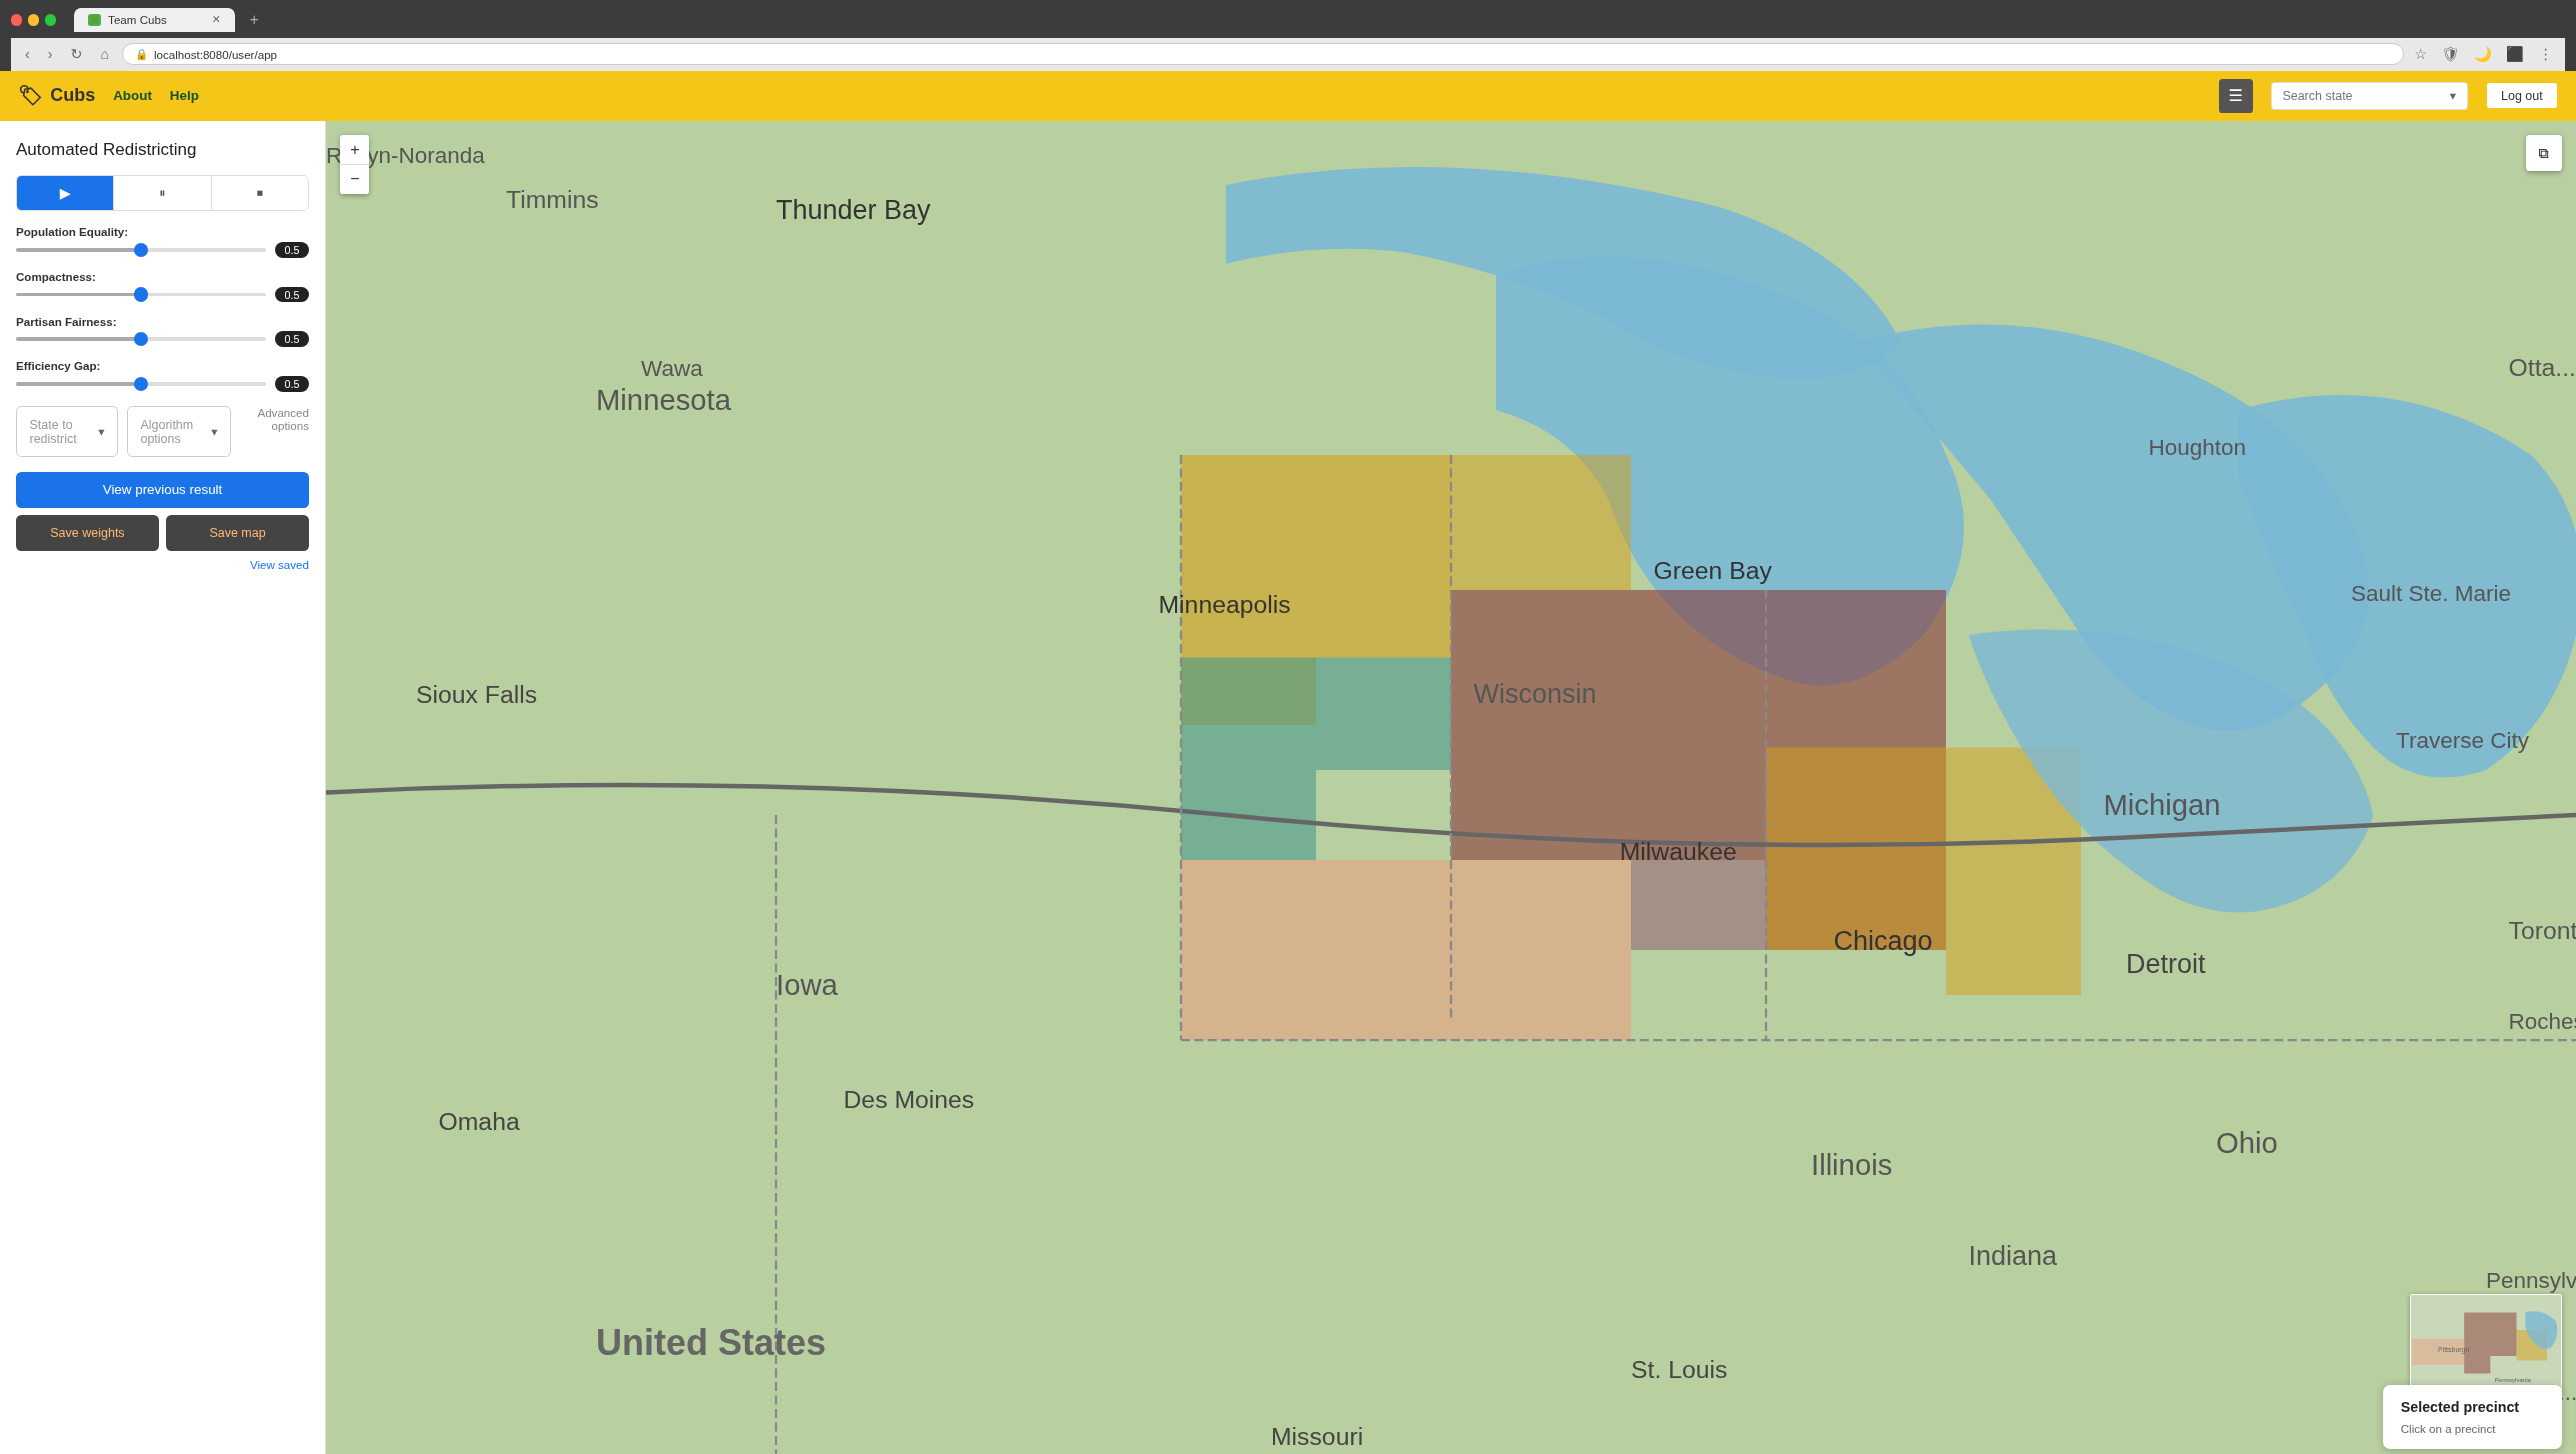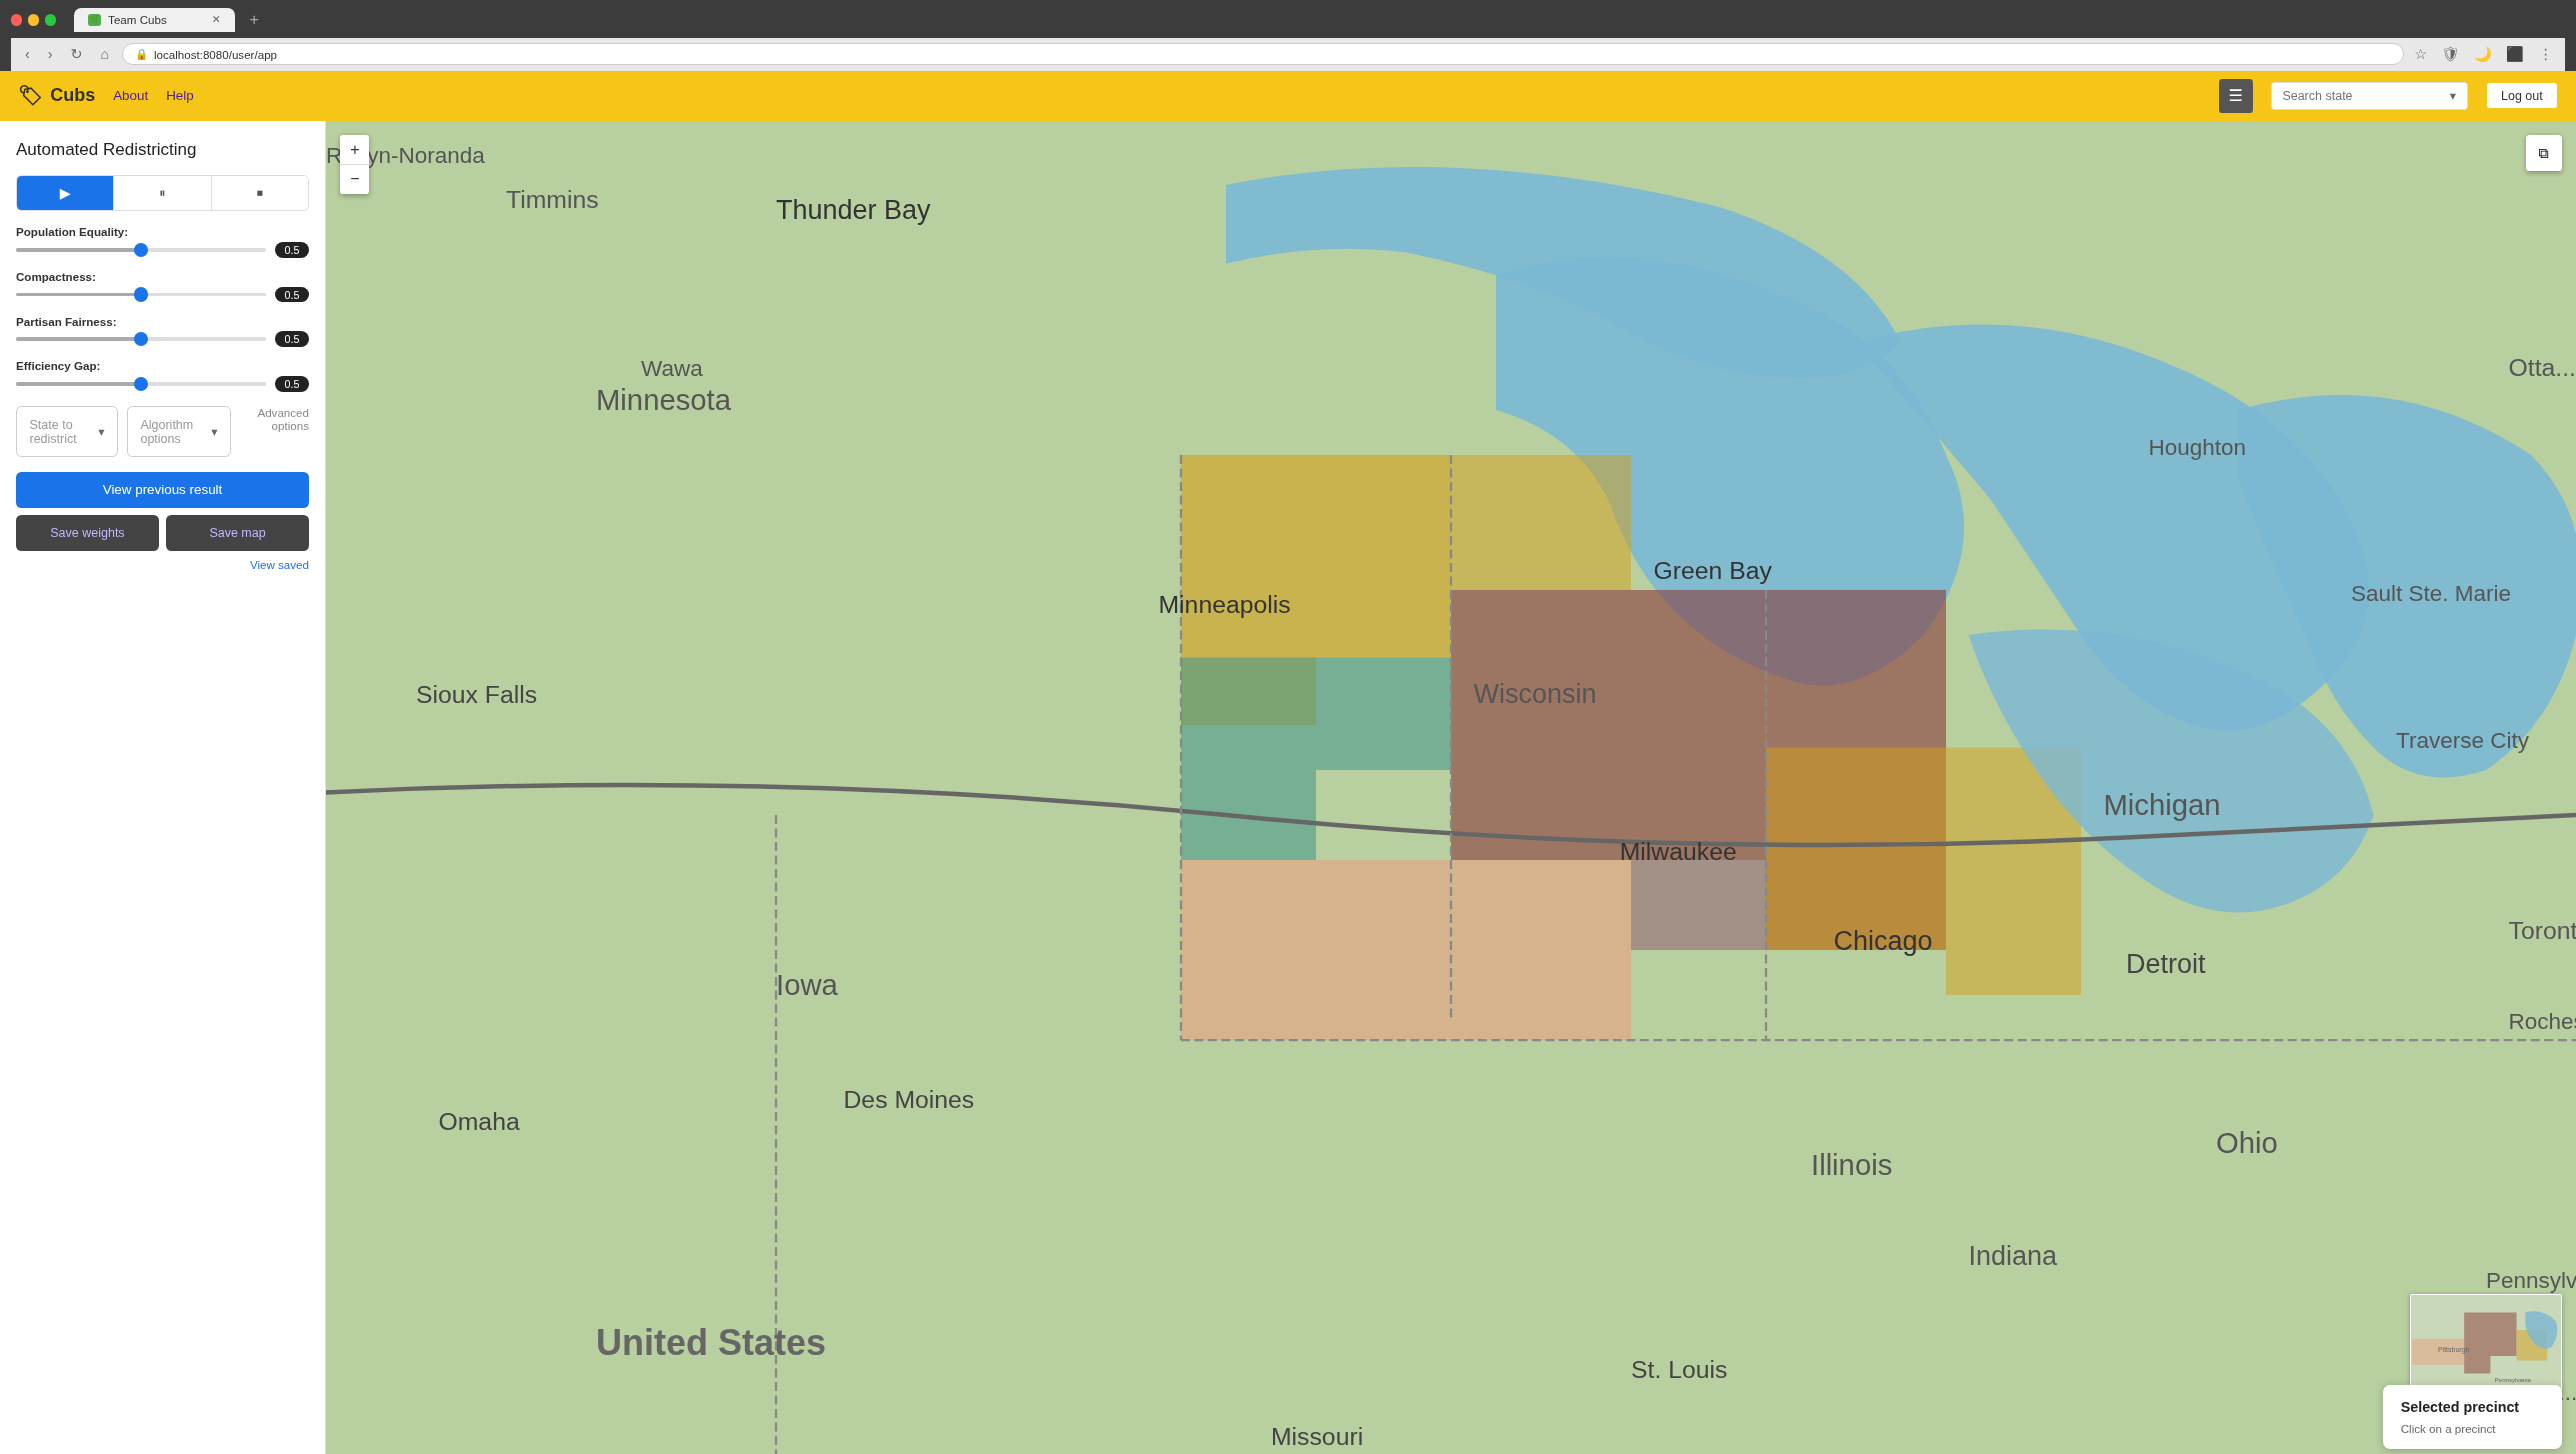--- a/index.html
+++ b/index.html
@@ -73,21 +73,21 @@
       display: flex;
       align-items: center;
       height: 50px;
       gap: 18px;
     }
     .nav-logo {
       display: flex; align-items: center; gap: 7.2px;
       font-weight: bold; font-size: 18px; color: #333;
     }
     .nav-logo-icon { font-size: 19.7px; }
-    .nav-link { color: #4c1d95; text-decoration: none; font-size: 13.4px; }
+    .nav-link { color: #14532d; text-decoration: none; font-size: 13.4px; font-weight: bold; }
     .nav-spacer { flex: 1; }
     .nav-menu-btn {
       background: #555;
       border: none;
       color: white;
       width: 34px; height: 34px;
       border-radius: 3.6px;
       cursor: pointer;
       font-size: 16px;
       display: flex; align-items: center; justify-content: center;
@@ -223,21 +223,21 @@
       border-radius: 5.4px;
       padding: 10.7px;
       font-size: 13.4px;
       cursor: pointer;
       text-align: center;
     }
     .bottom-row { display: flex; gap: 7.2px; }
     .save-weights-btn, .save-map-btn {
       flex: 1;
       background: #444;
-      color: #c4b5fd;
+      color: #fdba74;
       border: none;
       border-radius: 5.4px;
       padding: 10.7px;
       font-size: 12.5px;
       cursor: pointer;
       text-align: center;
     }
     .view-saved-link { text-align: right; font-size: 11.6px; color: #1a73e8; cursor: pointer; }
 
     

